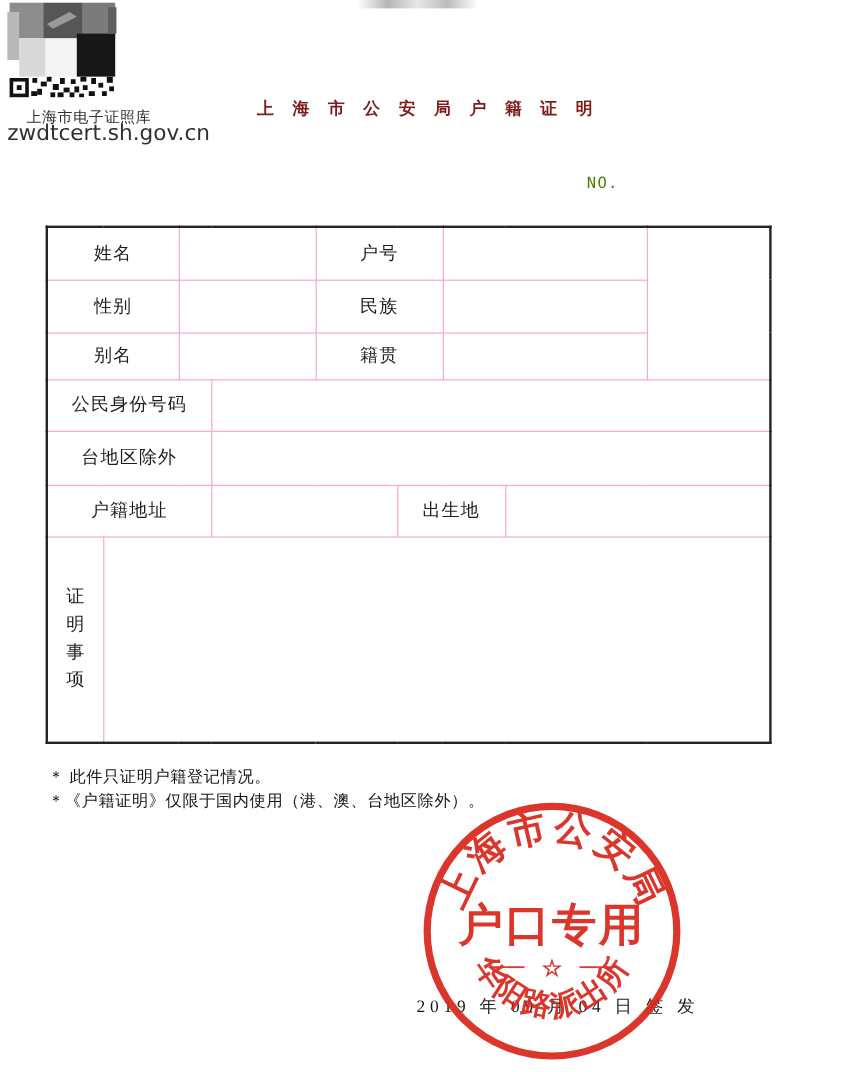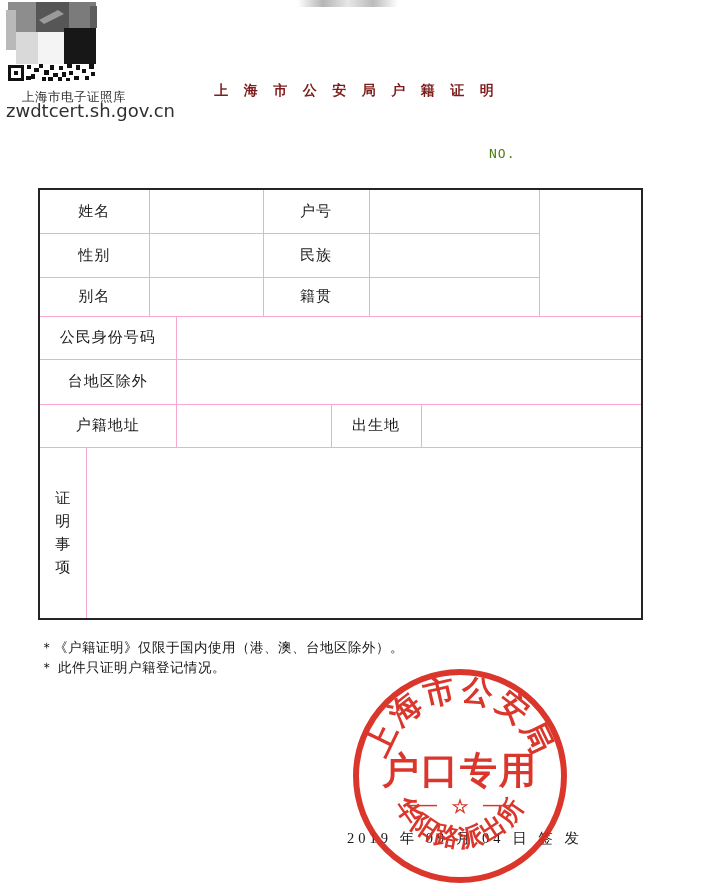--- a/index.html
+++ b/index.html
@@ -146,22 +146,22 @@
   <tr style="height:172px">
     <td>
       <div class="vertical-label">证明事项</div>
     </td>
     <td colspan="8"></td>
   </tr>
 </tbody>
   </table>
 
 <div class="abs notes">
+  <div>＊ 此件只证明户籍登记情况。</div>
   <div>＊《户籍证明》仅限于国内使用（港、澳、台地区除外）。</div>
-  <div>＊ 此件只证明户籍登记情况。</div>
 </div>
 
 <div class="abs issue-line">2019 年 09 月 04 日 签 发</div>
 
 <svg class="abs stamp" viewBox="0 0 232 232">
   <defs>
     <path id="arcTop" d="M 40 116 A 76 76 0 0 1 192 116" fill="none"></path>
     <path id="arcBottom" d="M 46 116 A 70 70 0 0 0 186 116" fill="none"></path>
   </defs>
   <circle cx="116" cy="116" r="104" fill="none" stroke-width="6" stroke="#d8271c"></circle>

